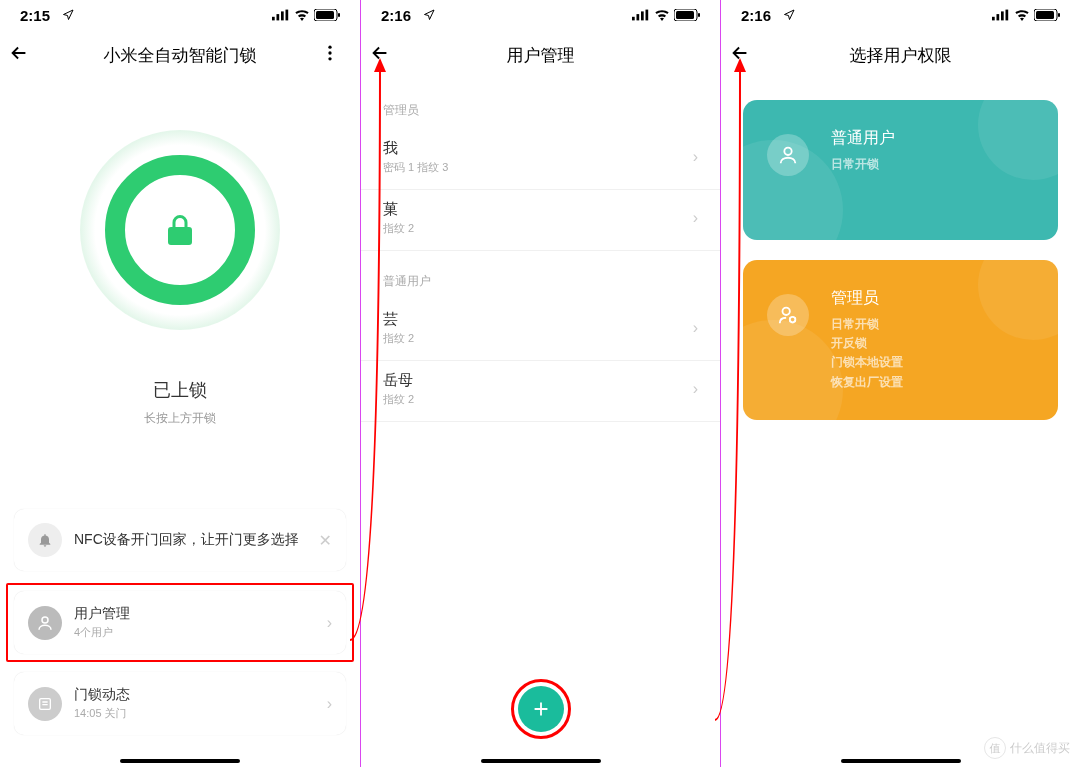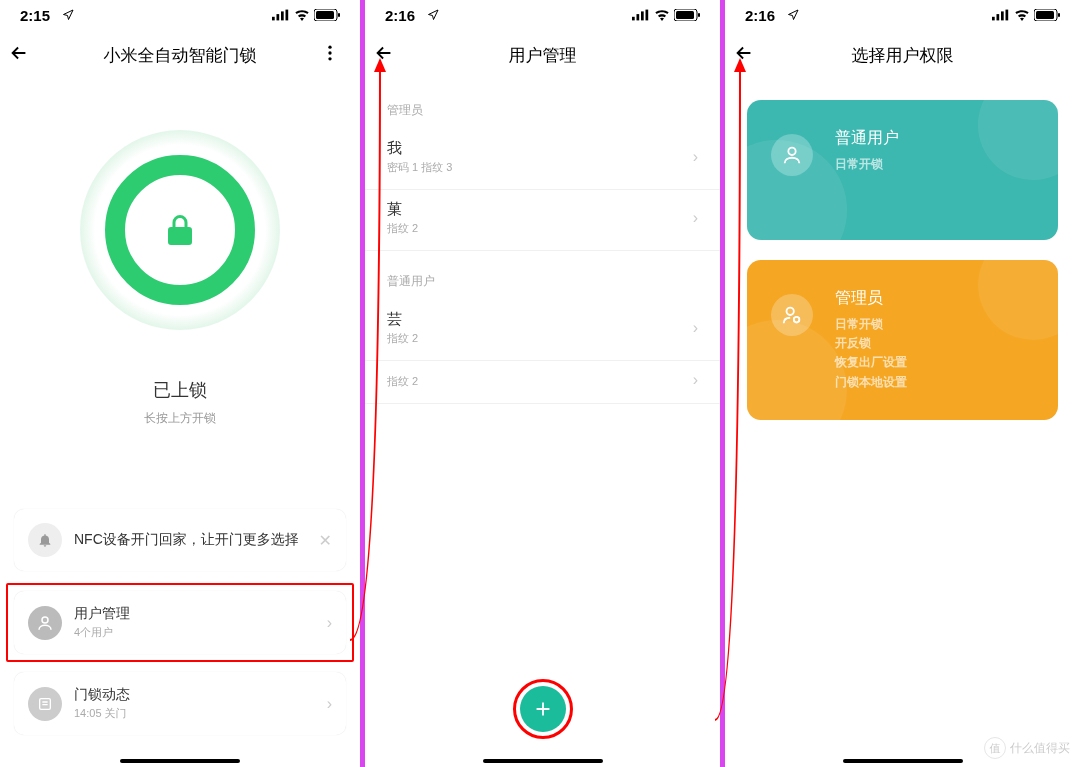--- a/index.html
+++ b/index.html
@@ -1,18 +1,18 @@
 <!DOCTYPE html>
 <html><head>
   <meta charset="utf-8">
   <style>
     * { margin: 0; padding: 0; box-sizing: border-box; font-family: -apple-system, "PingFang SC", sans-serif; }
     body { display: flex; width: 1080px; height: 767px; background: #fff; position: relative; }
     .screen { width: 360px; height: 767px; background: #fff; position: relative; overflow: hidden; }
-    .screen + .screen { border-left: 5px solid #d946ef; }
+    .screen + .screen { border-left: 1px solid #d946ef; }
     
     
     .status-bar { height: 30px; display: flex; justify-content: space-between; align-items: center; padding: 0 20px; font-size: 15px; font-weight: 600; }
     .status-left { display: flex; align-items: center; gap: 12px; }
     .status-right { display: flex; align-items: center; gap: 4px; }
     
     
     .header { height: 50px; display: flex; align-items: center; padding: 0 8px; position: relative; }
     .header-title { position: absolute; left: 50%; transform: translateX(-50%); font-size: 17px; font-weight: 500; }
     .back-btn { cursor: pointer; }
@@ -224,20 +224,21 @@
   <div class="section-label">普通用户</div>
   <div class="user-row">
     <div class="user-info">
       <div class="user-name">芸</div>
       <div class="user-detail">指纹 2</div>
     </div>
     <div class="chevron">›</div>
   </div>
   <div class="user-row">
     <div class="user-info">
+      <div class="user-name">岳母</div>
       <div class="user-detail">指纹 2</div>
     </div>
     <div class="chevron">›</div>
   </div>
 
   <div class="fab-circle">
     <div class="fab">
       <svg width="22" height="22" viewBox="0 0 24 24" fill="none" stroke="#fff" stroke-width="2">
           <path d="M12 5v14M5 12h14"></path>
         </svg>
@@ -300,22 +301,22 @@
           <circle cx="10" cy="8" r="4"></circle>
           <path d="M3 21c0-4 3-6 7-6"></path>
           <circle cx="17" cy="17" r="3"></circle>
           <path d="M17 13v1M17 20v1M13.5 15l1 .6M19.5 18.4l1 .6M13.5 19l1-.6M19.5 15.6l1-.6"></path>
         </svg>
     </div>
     <div class="perm-content">
       <div class="perm-title">管理员</div>
       <div class="perm-line">日常开锁</div>
       <div class="perm-line">开反锁</div>
+      <div class="perm-line">门锁本地设置</div>
       <div class="perm-line">恢复出厂设置</div>
-      <div class="perm-line">门锁本地设置</div>
     </div>
   </div>
   <div class="home-indicator"></div>
 </div>
 
 <svg class="arrow-svg" style="left:0;top:0;width:1080px;height:767px;">
   <defs>
       <marker id="ah" markerWidth="8" markerHeight="8" refX="6" refY="3" orient="auto">
         <path d="M0,0 L7,3 L0,6 Z" fill="#ff0000"></path>
       </marker>

